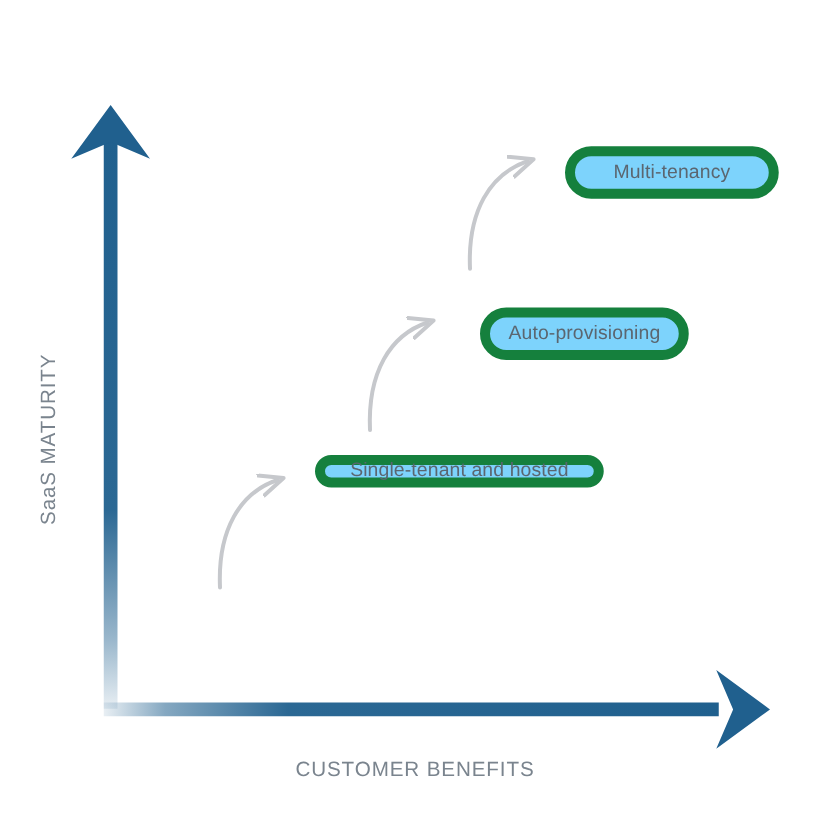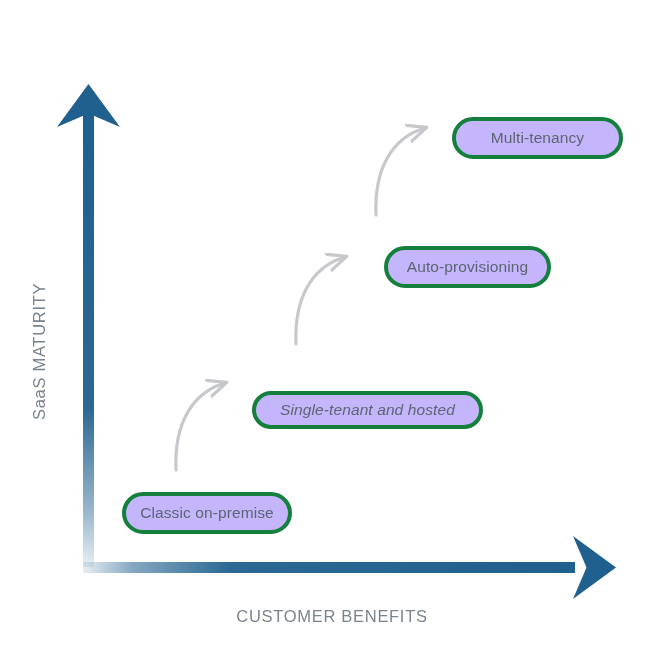--- a/index.html
+++ b/index.html
@@ -22,38 +22,38 @@
   #diagram-svg {
     position: absolute;
     left: 0;
     top: 0;
     width: 664px;
     height: 664px;
   }
   .pill {
     position: absolute;
     box-sizing: border-box;
-    background: #c4b5fd;
-    border: 4px solid #15803d;
+    background: #7dd3fc;
+    border: 8px solid #15803d;
     border-radius: 22px;
     display: flex;
     align-items: center;
     justify-content: center;
     color: #5b6670;
     font-size: 15.5px;
     letter-spacing: 0.1px;
     white-space: nowrap;
     font-family: "Liberation Sans", sans-serif;
   }
   .pill-label {
     display: block;
     line-height: 1;
   }
   #pill-classic-on-premise { left: 122px; top: 492px; width: 170px; height: 42px; }
-  #pill-single-tenant-and-hosted { left: 252px; top: 391px; width: 231px; height: 38px; font-style: italic; }
+  #pill-single-tenant-and-hosted { left: 252px; top: 364px; width: 231px; height: 26px; }
   #pill-auto-provisioning { left: 384px; top: 246px; width: 167px; height: 42px; }
   #pill-multi-tenancy { left: 452px; top: 117px; width: 171px; height: 42px; }
 
   .axis-label {
     position: absolute;
     color: #7a848e;
     font-size: 16.5px;
     letter-spacing: 0.7px;
     white-space: nowrap;
     font-family: "Liberation Sans", sans-serif;
@@ -108,23 +108,20 @@
       <path d="M616,567.5 L573,599 L586.5,567.5 L573,536 Z" fill="#20608E"></path>
     </g>
 
     <g fill="none" stroke="#C6C8CC" stroke-width="3.2" stroke-linecap="round">
       <path d="M176,470 C174,424 192,394 222,384" marker-end="url(#grayHead)"></path>
       <path d="M296,344 C294,298 312,268 342,258" marker-end="url(#grayHead)"></path>
       <path d="M376,215 C374,169 392,139 422,129" marker-end="url(#grayHead)"></path>
     </g>
   </svg>
 
-  <div class="pill" id="pill-classic-on-premise">
-    <span class="pill-label">Classic on-premise</span>
-  </div>
 
   <div class="pill" id="pill-single-tenant-and-hosted">
     <span class="pill-label">Single-tenant and hosted</span>
   </div>
 
   <div class="pill" id="pill-auto-provisioning">
     <span class="pill-label">Auto-provisioning</span>
   </div>
 
   <div class="pill" id="pill-multi-tenancy">

